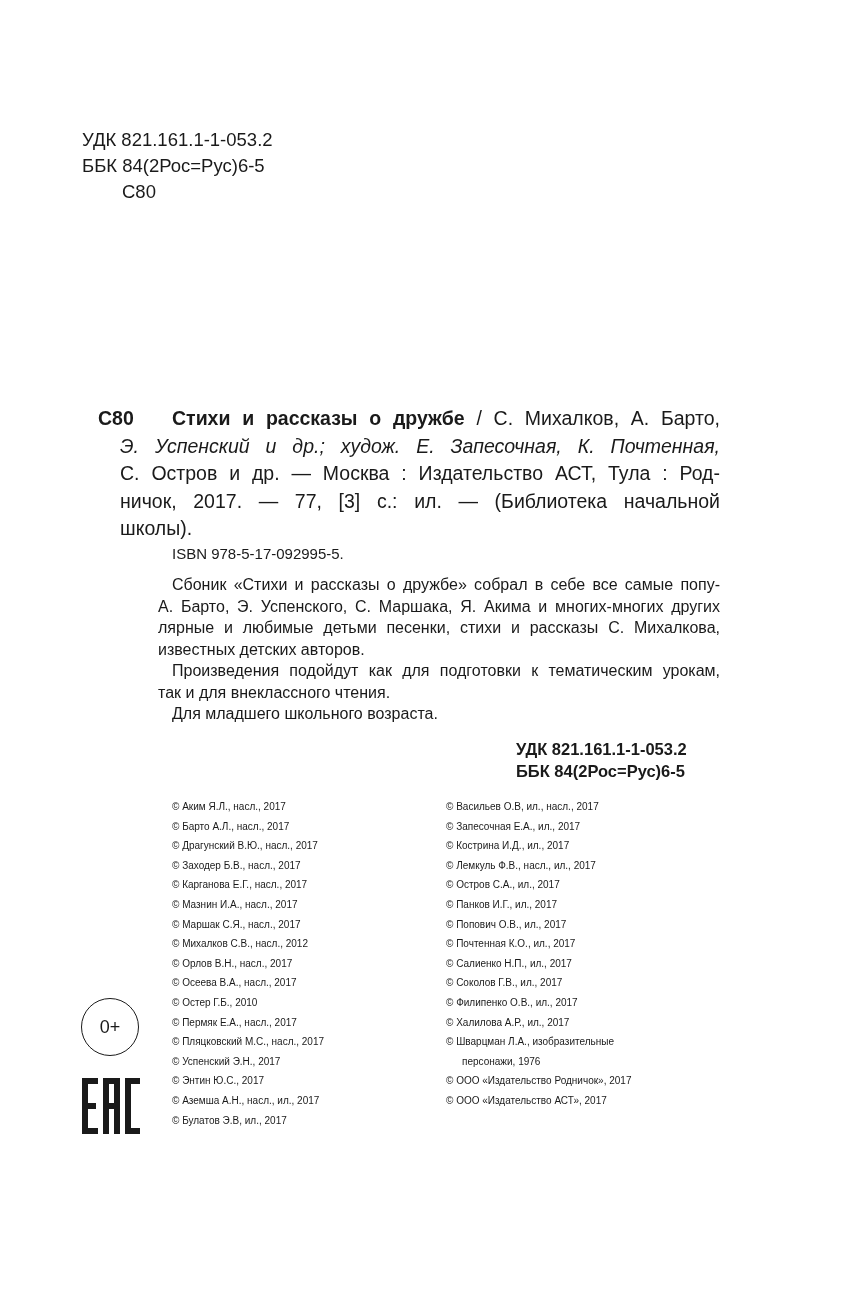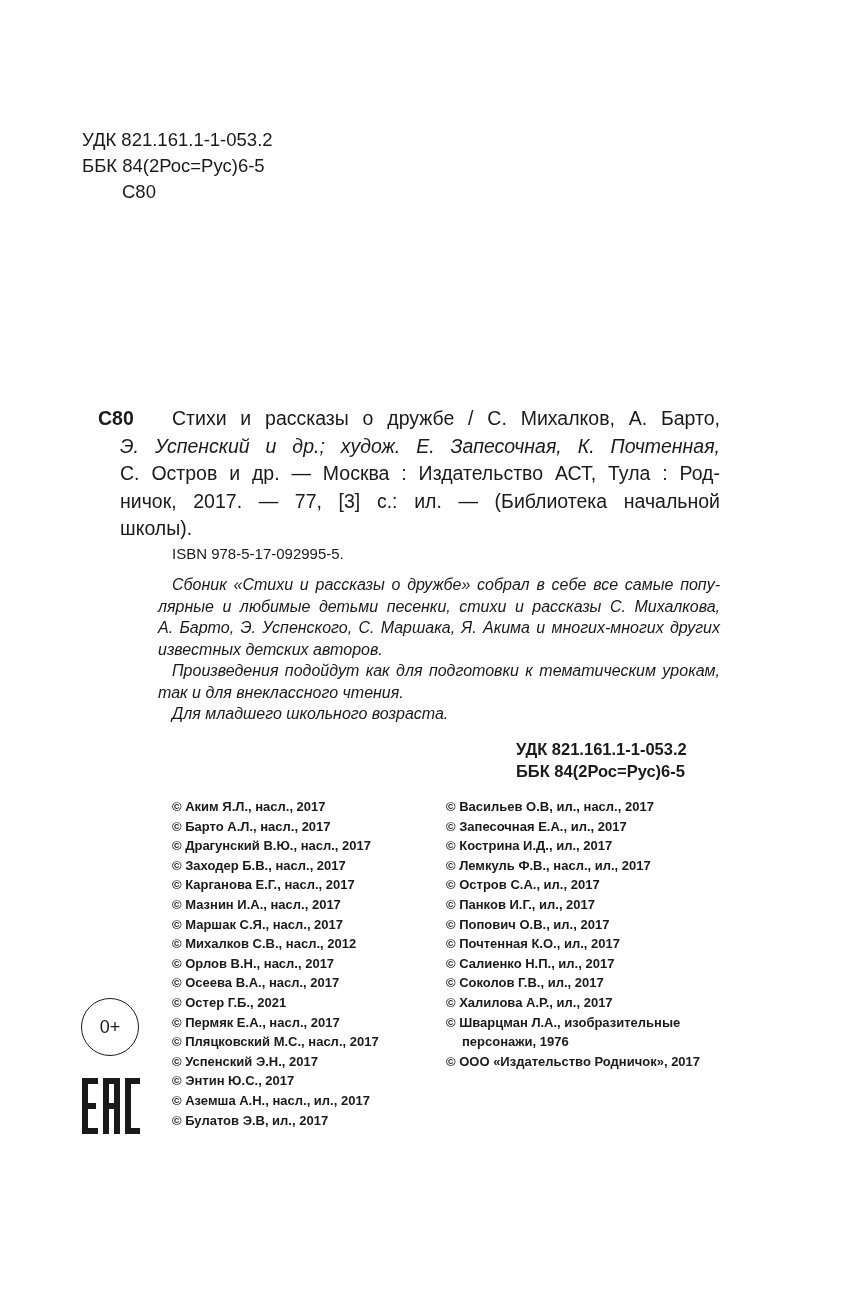--- a/index.html
+++ b/index.html
@@ -9,28 +9,28 @@
   }
   .abs { position: absolute; white-space: nowrap; }
   .top-codes { left: 82px; top: 127px; font-size: 18.5px; line-height: 26px; }
   .top-codes .indent { padding-left: 40px; }
   .biblio { left: 98px; top: 405px; width: 622px; font-size: 19.5px; line-height: 27.5px; }
   .biblio .code { position: absolute; left: 0; top: 0; font-weight: bold; }
   .biblio .body { position: absolute; left: 74px; top: 0; width: 548px; white-space: normal; text-align: justify; }
   .biblio .body .line { display: block; text-align: justify; text-align-last: justify; white-space: nowrap; }
   .biblio .body .line.last { text-align-last: left; }
   .biblio .hang { margin-left: -34px; font-style: italic; }
-  .title-bold { font-weight: normal; }
+  .title-bold { font-weight: bold; }
   .isbn { left: 172px; top: 545px; font-size: 15px; }
   .annot { left: 158px; top: 574px; width: 562px; font-size: 16px; line-height: 21.5px; }
-  .annot .l { display: block; white-space: nowrap; text-align-last: justify; font-style: italic; }
+  .annot .l { display: block; white-space: nowrap; text-align-last: justify; }
   .annot .l.ind { padding-left: 14px; }
   .annot .l.end { text-align-last: left; text-align: center; }
   .codes-right { left: 516px; top: 738px; font-size: 16.5px; line-height: 22px; font-weight: bold; }
-  .col { top: 797px; font-size: 13px; line-height: 19.6px; font-weight: bold; }
+  .col { top: 797px; font-size: 10px; line-height: 19.6px; }
   .col-left { left: 172px; }
   .col-right { left: 446px; }
   .col .item { display: block; }
   .col .item.cont { padding-left: 16px; }
   .age-badge { left: 81px; top: 998px; width: 56px; height: 56px; border: 1.3px solid #1a1a1a; border-radius: 50%;
     display: flex; align-items: center; justify-content: center; font-size: 18px; }
   .eac { left: 82px; top: 1078px; width: 58px; height: 56px; }
 </style>
 </head>
 <body>
@@ -49,22 +49,22 @@
     <span class="line" style="margin-left:-52px">С. Остров и др. — Москва : Издательство АСТ, Тула : Род-</span>
     <span class="line" style="margin-left:-52px">ничок, 2017. — 77, [3] с.: ил. — (Библиотека начальной</span>
     <span class="line last" style="margin-left:-52px">школы).</span>
   </div>
 </div>
 
 <div class="abs isbn">ISBN 978-5-17-092995-5.</div>
 
 <div class="abs annot">
   <span class="l ind">Сбоник «Стихи и рассказы о дружбе» собрал в себе все самые попу-</span>
+  <span class="l">А. Барто, Э. Успенского, С. Маршака, Я. Акима и многих-многих других</span>
   <span class="l">лярные и любимые детьми песенки, стихи и рассказы С. Михалкова,</span>
-  <span class="l">А. Барто, Э. Успенского, С. Маршака, Я. Акима и многих-многих других</span>
   <span class="l end">известных детских авторов.</span>
   <span class="l ind">Произведения подойдут как для подготовки к тематическим урокам,</span>
   <span class="l end">так и для внеклассного чтения.</span>
   <span class="l ind end">Для младшего школьного возраста.</span>
 </div>
 
 <div class="abs codes-right">
   <div>УДК 821.161.1-1-053.2</div>
   <div>ББК 84(2Рос=Рус)6-5</div>
 </div>
@@ -73,44 +73,46 @@
   <span class="item">© Аким Я.Л., насл., 2017</span>
   <span class="item">© Барто А.Л., насл., 2017</span>
   <span class="item">© Драгунский В.Ю., насл., 2017</span>
   <span class="item">© Заходер Б.В., насл., 2017</span>
   <span class="item">© Карганова Е.Г., насл., 2017</span>
   <span class="item">© Мазнин И.А., насл., 2017</span>
   <span class="item">© Маршак С.Я., насл., 2017</span>
   <span class="item">© Михалков С.В., насл., 2012</span>
   <span class="item">© Орлов В.Н., насл., 2017</span>
   <span class="item">© Осеева В.А., насл., 2017</span>
-  <span class="item">© Остер Г.Б., 2021</span>
+  <span class="item">© Остер Г.Б., 2010</span>
   <span class="item">© Пермяк Е.А., насл., 2017</span>
   <span class="item">© Пляцковский М.С., насл., 2017</span>
   <span class="item">© Успенский Э.Н., 2017</span>
   <span class="item">© Энтин Ю.С., 2017</span>
   <span class="item">© Аземша А.Н., насл., ил., 2017</span>
   <span class="item">© Булатов Э.В, ил., 2017</span>
 </div>
 
 <div class="abs col col-right">
   <span class="item">© Васильев О.В, ил., насл., 2017</span>
   <span class="item">© Запесочная Е.А., ил., 2017</span>
   <span class="item">© Кострина И.Д., ил., 2017</span>
   <span class="item">© Лемкуль Ф.В., насл., ил., 2017</span>
   <span class="item">© Остров С.А., ил., 2017</span>
   <span class="item">© Панков И.Г., ил., 2017</span>
   <span class="item">© Попович О.В., ил., 2017</span>
   <span class="item">© Почтенная К.О., ил., 2017</span>
   <span class="item">© Салиенко Н.П., ил., 2017</span>
   <span class="item">© Соколов Г.В., ил., 2017</span>
+  <span class="item">© Филипенко О.В., ил., 2017</span>
   <span class="item">© Халилова А.Р., ил., 2017</span>
   <span class="item">© Шварцман Л.А., изобразительные</span>
   <span class="item cont">персонажи, 1976</span>
   <span class="item">© ООО «Издательство Родничок», 2017</span>
+  <span class="item">© ООО «Издательство АСТ», 2017</span>
 </div>
 
 <div class="abs age-badge">
   <span>0+</span>
 </div>
 
 <div class="abs eac">
   <svg width="58" height="56" viewBox="0 0 58 56" xmlns="http://www.w3.org/2000/svg">
     <g fill="#1a1a1a">
 

